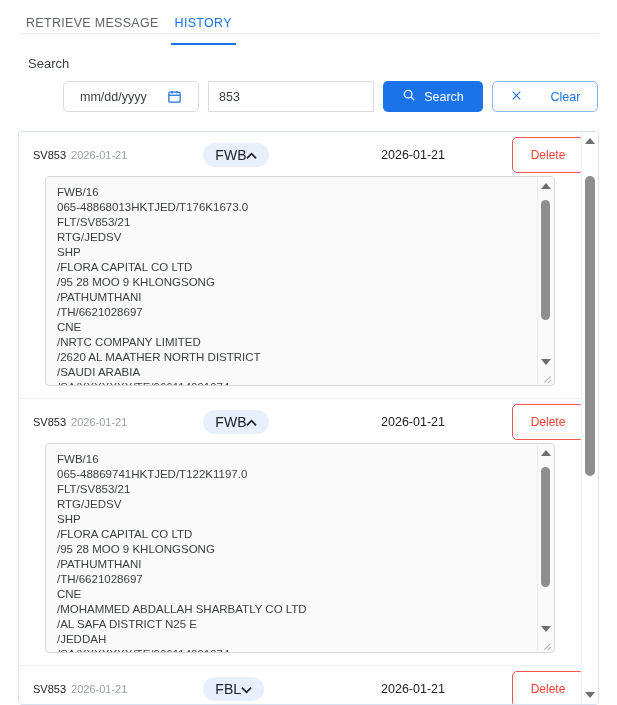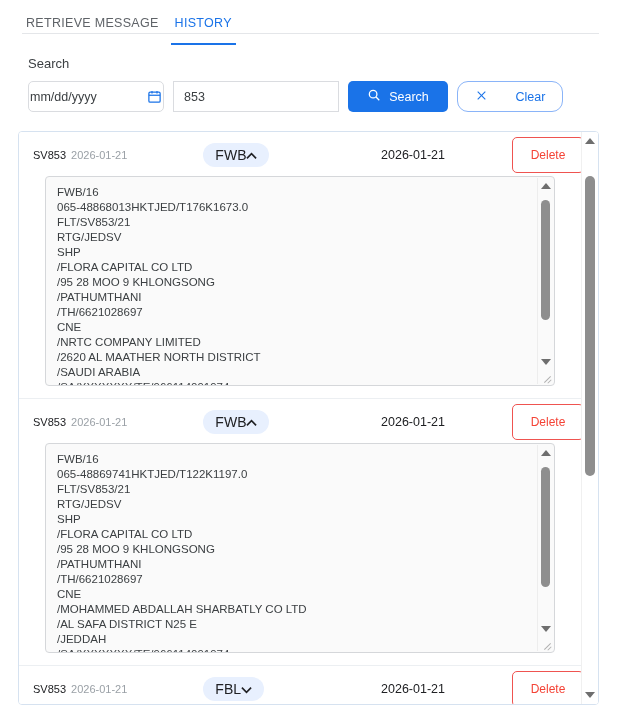--- a/index.html
+++ b/index.html
@@ -79,23 +79,24 @@
     margin-left: 10px;
   }
   .date-field {
     width: 136px;
     height: 31px;
     box-sizing: border-box;
     border: 1px solid #dadce0;
     border-radius: 5px;
     display: flex;
     align-items: center;
-    padding: 0 1px;
+    padding: 0 16px;
     background: #fff;
     justify-content: space-between;
+    margin-left: 35px;
   }
   .date-text {
     font-size: 12.5px;
     color: #3c4043;
   }
   .cal-icon { line-height: 0; }
   .text-field {
     width: 166px;
     height: 31px;
     box-sizing: border-box;
@@ -123,21 +124,21 @@
     justify-content: center;
     gap: 8px;
     cursor: pointer;
   }
   .btn-clear {
     width: 106px;
     height: 31px;
     box-sizing: border-box;
     background: #fff;
     border: 1px solid #8ab4f8;
-    border-radius: 11px;
+    border-radius: 5px;
     color: #1a73e8;
     font-size: 12.5px;
     font-family: inherit;
     display: flex;
     align-items: center;
     justify-content: center;
     gap: 28px;
     cursor: pointer;
   }
 

